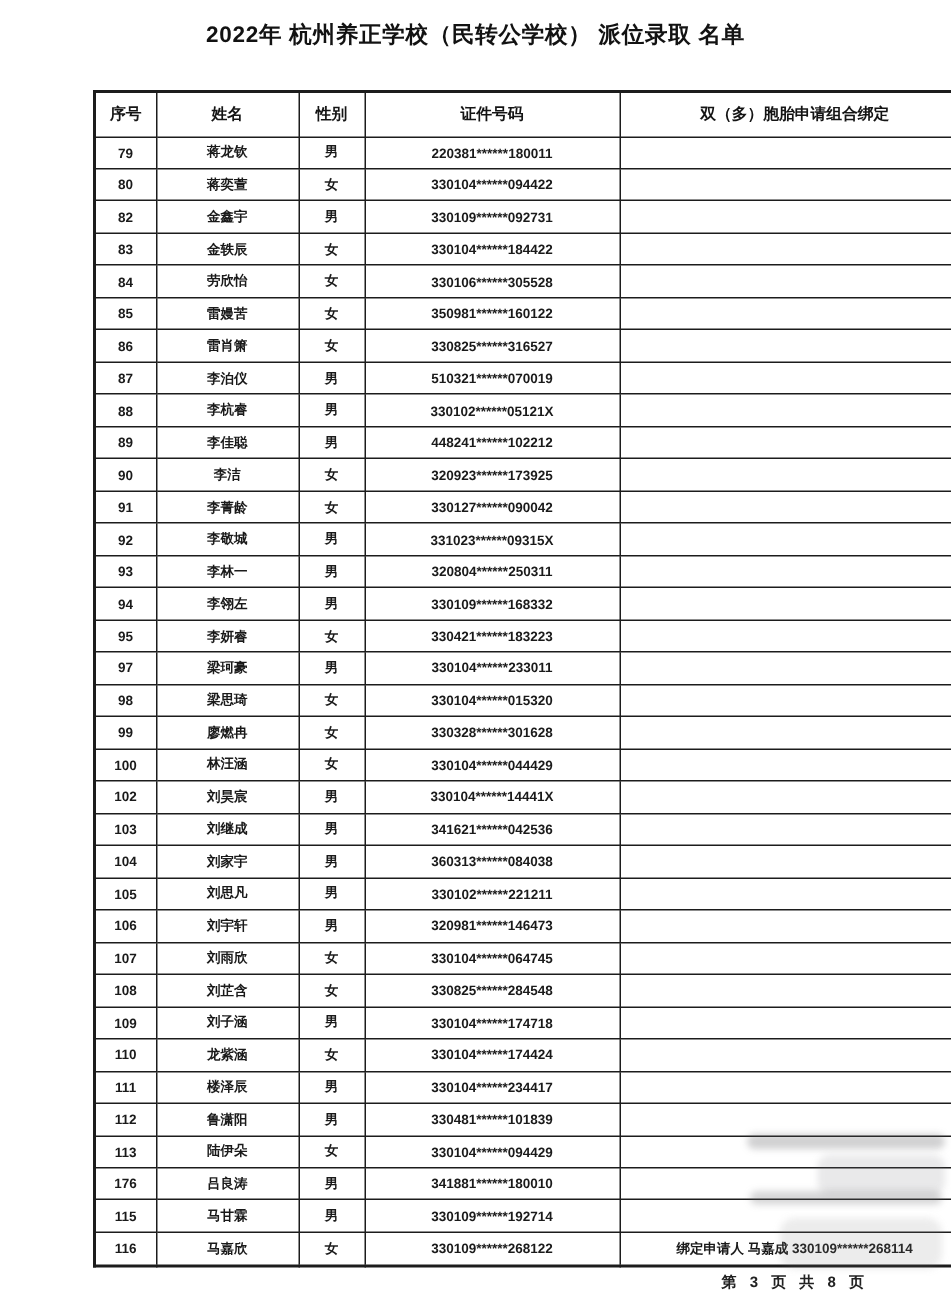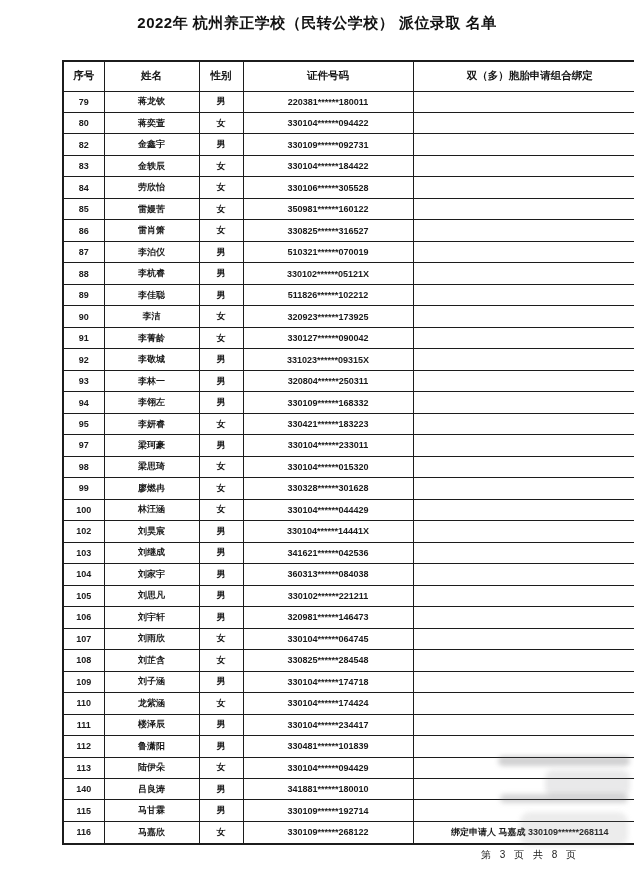--- a/index.html
+++ b/index.html
@@ -65,21 +65,21 @@
   col.c-seq     { width: 41px; }
   col.c-name    { width: 95px; }
   col.c-gender  { width: 44px; }
   col.c-id      { width: 170px; }
   col.c-binding { width: 234px; }
   .page-footer {
     position: absolute;
     right: 55px;
     top: 848px;
     font-size: 10px;
-    font-weight: normal;
+    font-weight: bold;
     letter-spacing: 3px;
     color: #222222;
   }
   .smudge {
     position: absolute;
     pointer-events: none;
     filter: blur(2.5px);
   }
   .smudge-1 { left: 498px; top: 756px; width: 132px; height: 10px; background: rgba(90,90,95,0.28); border-radius: 5px; }
   .smudge-2 { left: 545px; top: 770px; width: 85px;  height: 26px; background: rgba(120,120,125,0.16); border-radius: 8px; }
@@ -171,21 +171,21 @@
           <td>88</td>
           <td>李杭睿</td>
           <td>男</td>
           <td>330102******05121X</td>
           <td></td>
         </tr>
         <tr>
           <td>89</td>
           <td>李佳聪</td>
           <td>男</td>
-          <td>511826******102212</td>
+          <td>448241******102212</td>
           <td></td>
         </tr>
         <tr>
           <td>90</td>
           <td>李洁</td>
           <td>女</td>
           <td>320923******173925</td>
           <td></td>
         </tr>
         <tr>
@@ -329,21 +329,21 @@
           <td></td>
         </tr>
         <tr>
           <td>113</td>
           <td>陆伊朵</td>
           <td>女</td>
           <td>330104******094429</td>
           <td></td>
         </tr>
         <tr>
-          <td>140</td>
+          <td>176</td>
           <td>吕良涛</td>
           <td>男</td>
           <td>341881******180010</td>
           <td></td>
         </tr>
         <tr>
           <td>115</td>
           <td>马甘霖</td>
           <td>男</td>
           <td>330109******192714</td>

